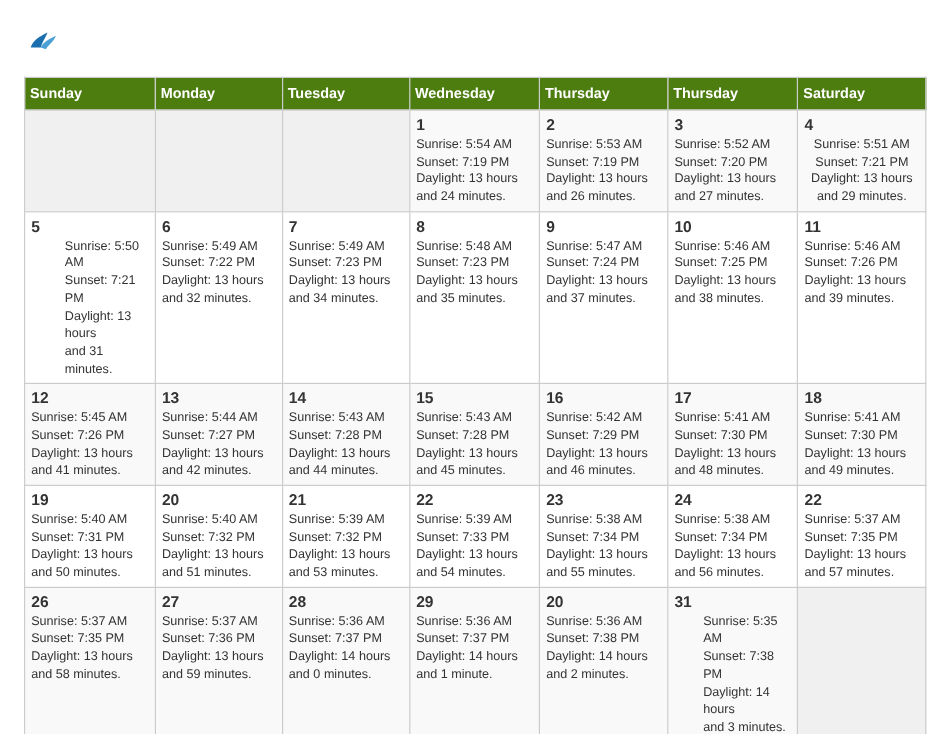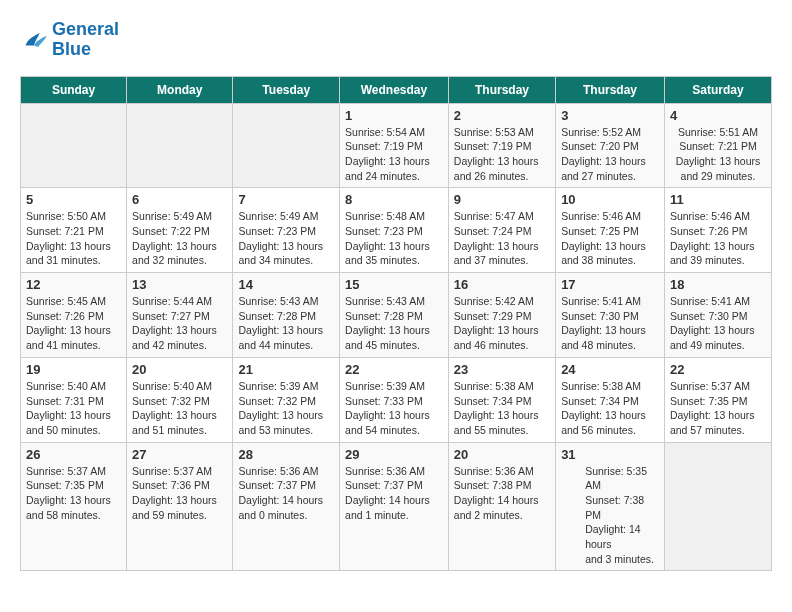--- a/index.html
+++ b/index.html
@@ -45,24 +45,24 @@
     .location {
       font-size: 16px;
       color: #555;
     }
     .calendar-table {
       width: 100%;
       border-collapse: collapse;
       font-size: 11px;
     }
     .calendar-table thead tr th {
-      background-color: #0f766e;
+      background-color: #4d7c0f;
       color: #fff;
       padding: 6px 4px;
-      text-align: center;
+      text-align: left;
       font-size: 12px;
       border: 1px solid #ccc;
     }
     .calendar-table tbody tr td {
       border: 1px solid #ccc;
       vertical-align: top;
       padding: 4px 5px;
       width: 113px;
       min-height: 80px;
       background: #fff;
@@ -87,26 +87,20 @@
   </style>
 </head>
 <body>
 
 <div class="header">
   <div class="logo">
     <svg class="logo-bird" viewBox="0 0 40 40" xmlns="http://www.w3.org/2000/svg">
       <path d="M8 28 C10 20, 18 15, 28 10 C26 16, 22 20, 20 28 Z" fill="#1a6faf"></path>
       <path d="M20 28 C22 22, 30 18, 38 14 C36 20, 30 24, 26 30 Z" fill="#4a9fd4"></path>
     </svg>
-    <div>
-      <div class="logo-text">
-        <span>General</span><br>
-        <span style="color:#1a6faf">Blue</span>
-      </div>
-    </div>
   </div>
   <div class="title-block">
     <div class="month-year"></div>
     <div class="location"></div>
   </div>
 </div>
 
 <table class="calendar-table">
   <thead>
     <tr>
@@ -149,21 +143,21 @@
           <div class="day-number">4</div>
           <div class="day-info" style="white-space: pre-line; text-align: center;">Sunrise: 5:51 AM
 Sunset: 7:21 PM
 Daylight: 13 hours
 and 29 minutes.</div>
         </td>
       </tr>
       <tr>
         <td>
           <div class="day-number">5</div>
-          <div class="day-info" style="white-space: pre-line;">Sunrise: 5:50 AM
+          <div class="day-info" style="white-space: pre-line; margin-left: 28px;">Sunrise: 5:50 AM
 Sunset: 7:21 PM
 Daylight: 13 hours
 and 31 minutes.</div>
         </td>
         <td>
           <div class="day-number">6</div>
           <div class="day-info" style="white-space: pre-line;">Sunrise: 5:49 AM
 Sunset: 7:22 PM
 Daylight: 13 hours
 and 32 minutes.</div>

